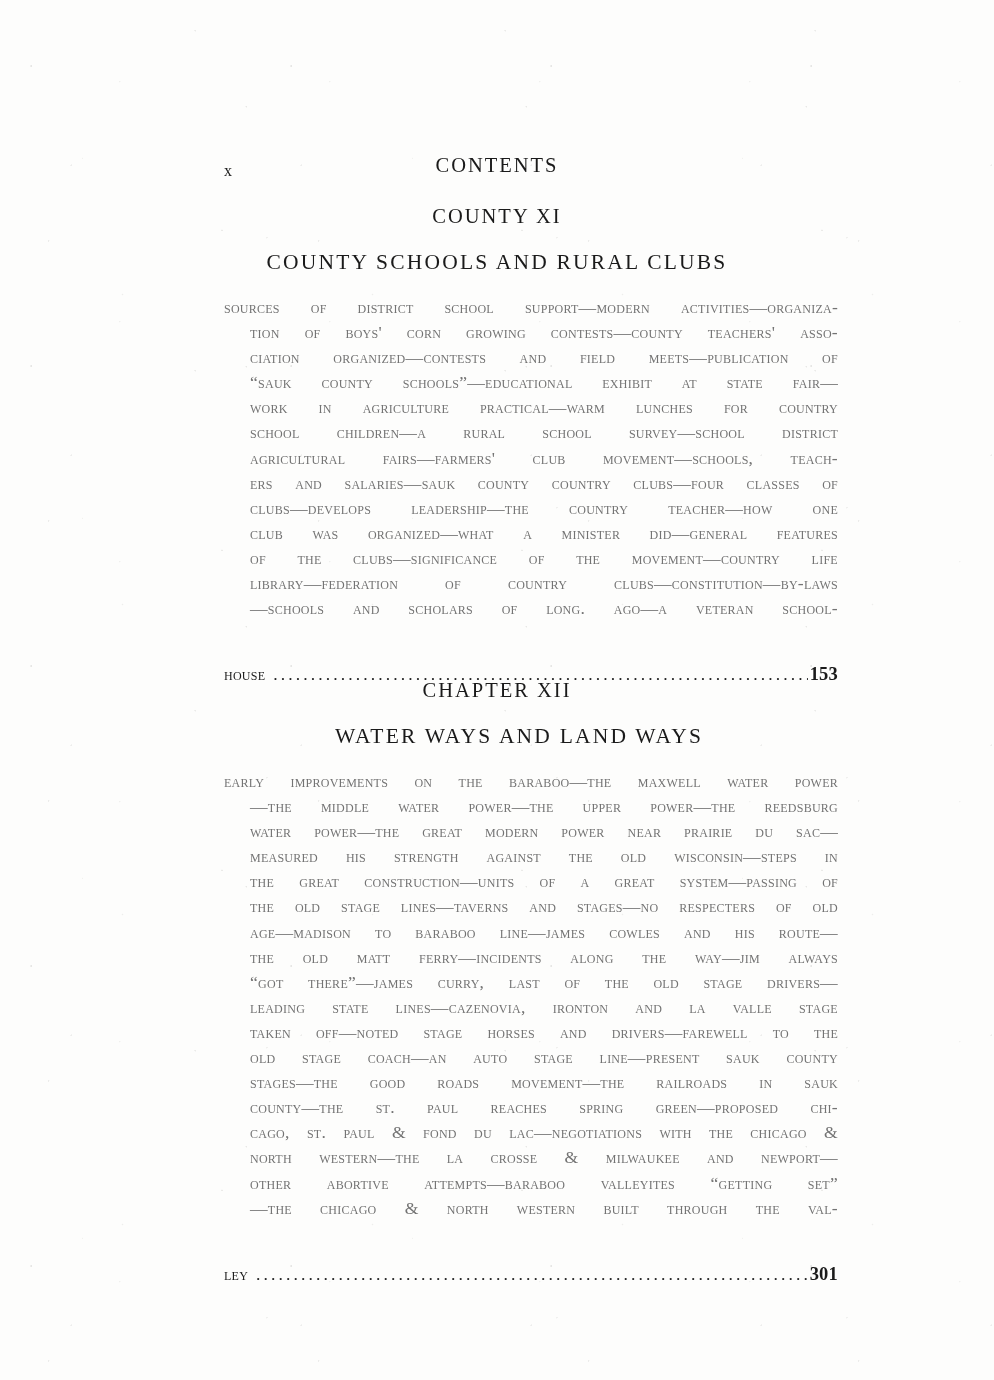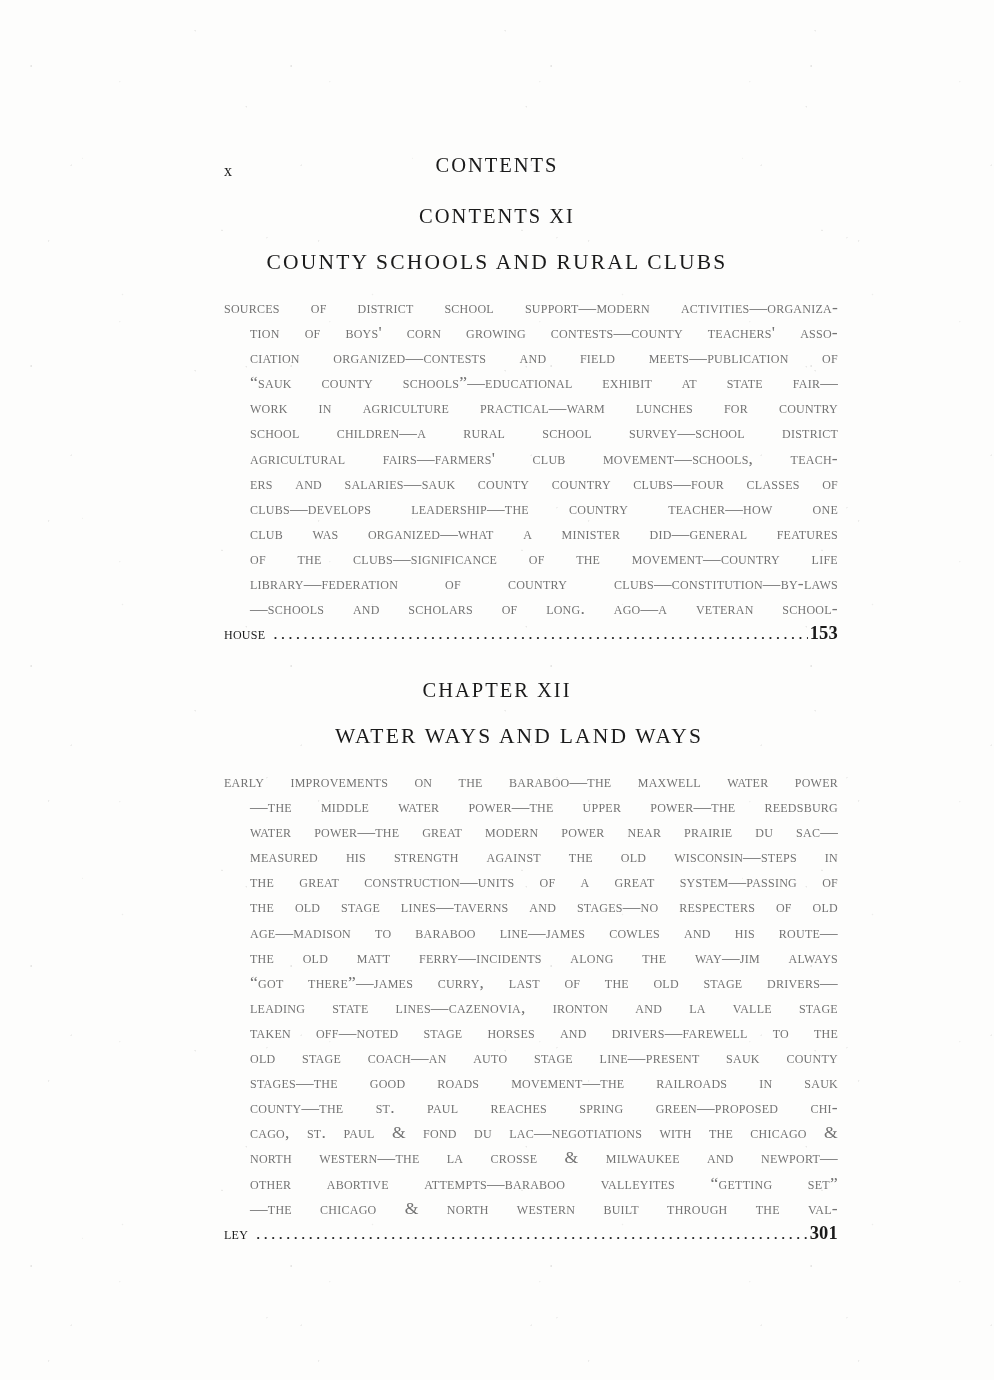--- a/index.html
+++ b/index.html
@@ -106,20 +106,21 @@
     height: 25.1px;
     font-size: 17.6px;
     display: flex;
     align-items: baseline;
     white-space: nowrap;
   }
   .leader-line .lead-word {
     font-variant: small-caps;
     text-transform: lowercase;
     letter-spacing: .25px;
+    margin-top: 41px;
   }
   .leader-line .dots {
     flex: 1 1 auto;
     overflow: hidden;
     margin: 0 2px 0 8px;
     font-size: 17.6px;
     letter-spacing: 3.1px;
     color: #222;
     line-height: 1;
     white-space: nowrap;
@@ -133,21 +134,21 @@
 </head>
 <body>
 
 <div class="page">
 
   <div class="paper-grain"></div>
 
   <div class="folio">x</div>
   <div class="running-head">CONTENTS</div>
 
-  <div class="chapter-num" style="top:205px;">CONTENTS XI</div>
+  <div class="chapter-num" style="top:205px;">COUNTY XI</div>
   <div class="chapter-title" style="top:250px;">COUNTY SCHOOLS AND RURAL CLUBS</div>
   <div class="synopsis" id="syn-0" style="top:297px;">
       <div class="syn-line just">
         <span class="w">Sources</span>
         <span class="w">of</span>
         <span class="w">District</span>
         <span class="w">School</span>
         <span class="w">Support—Modern</span>
         <span class="w">Activities—Organiza-</span>
       </div>

